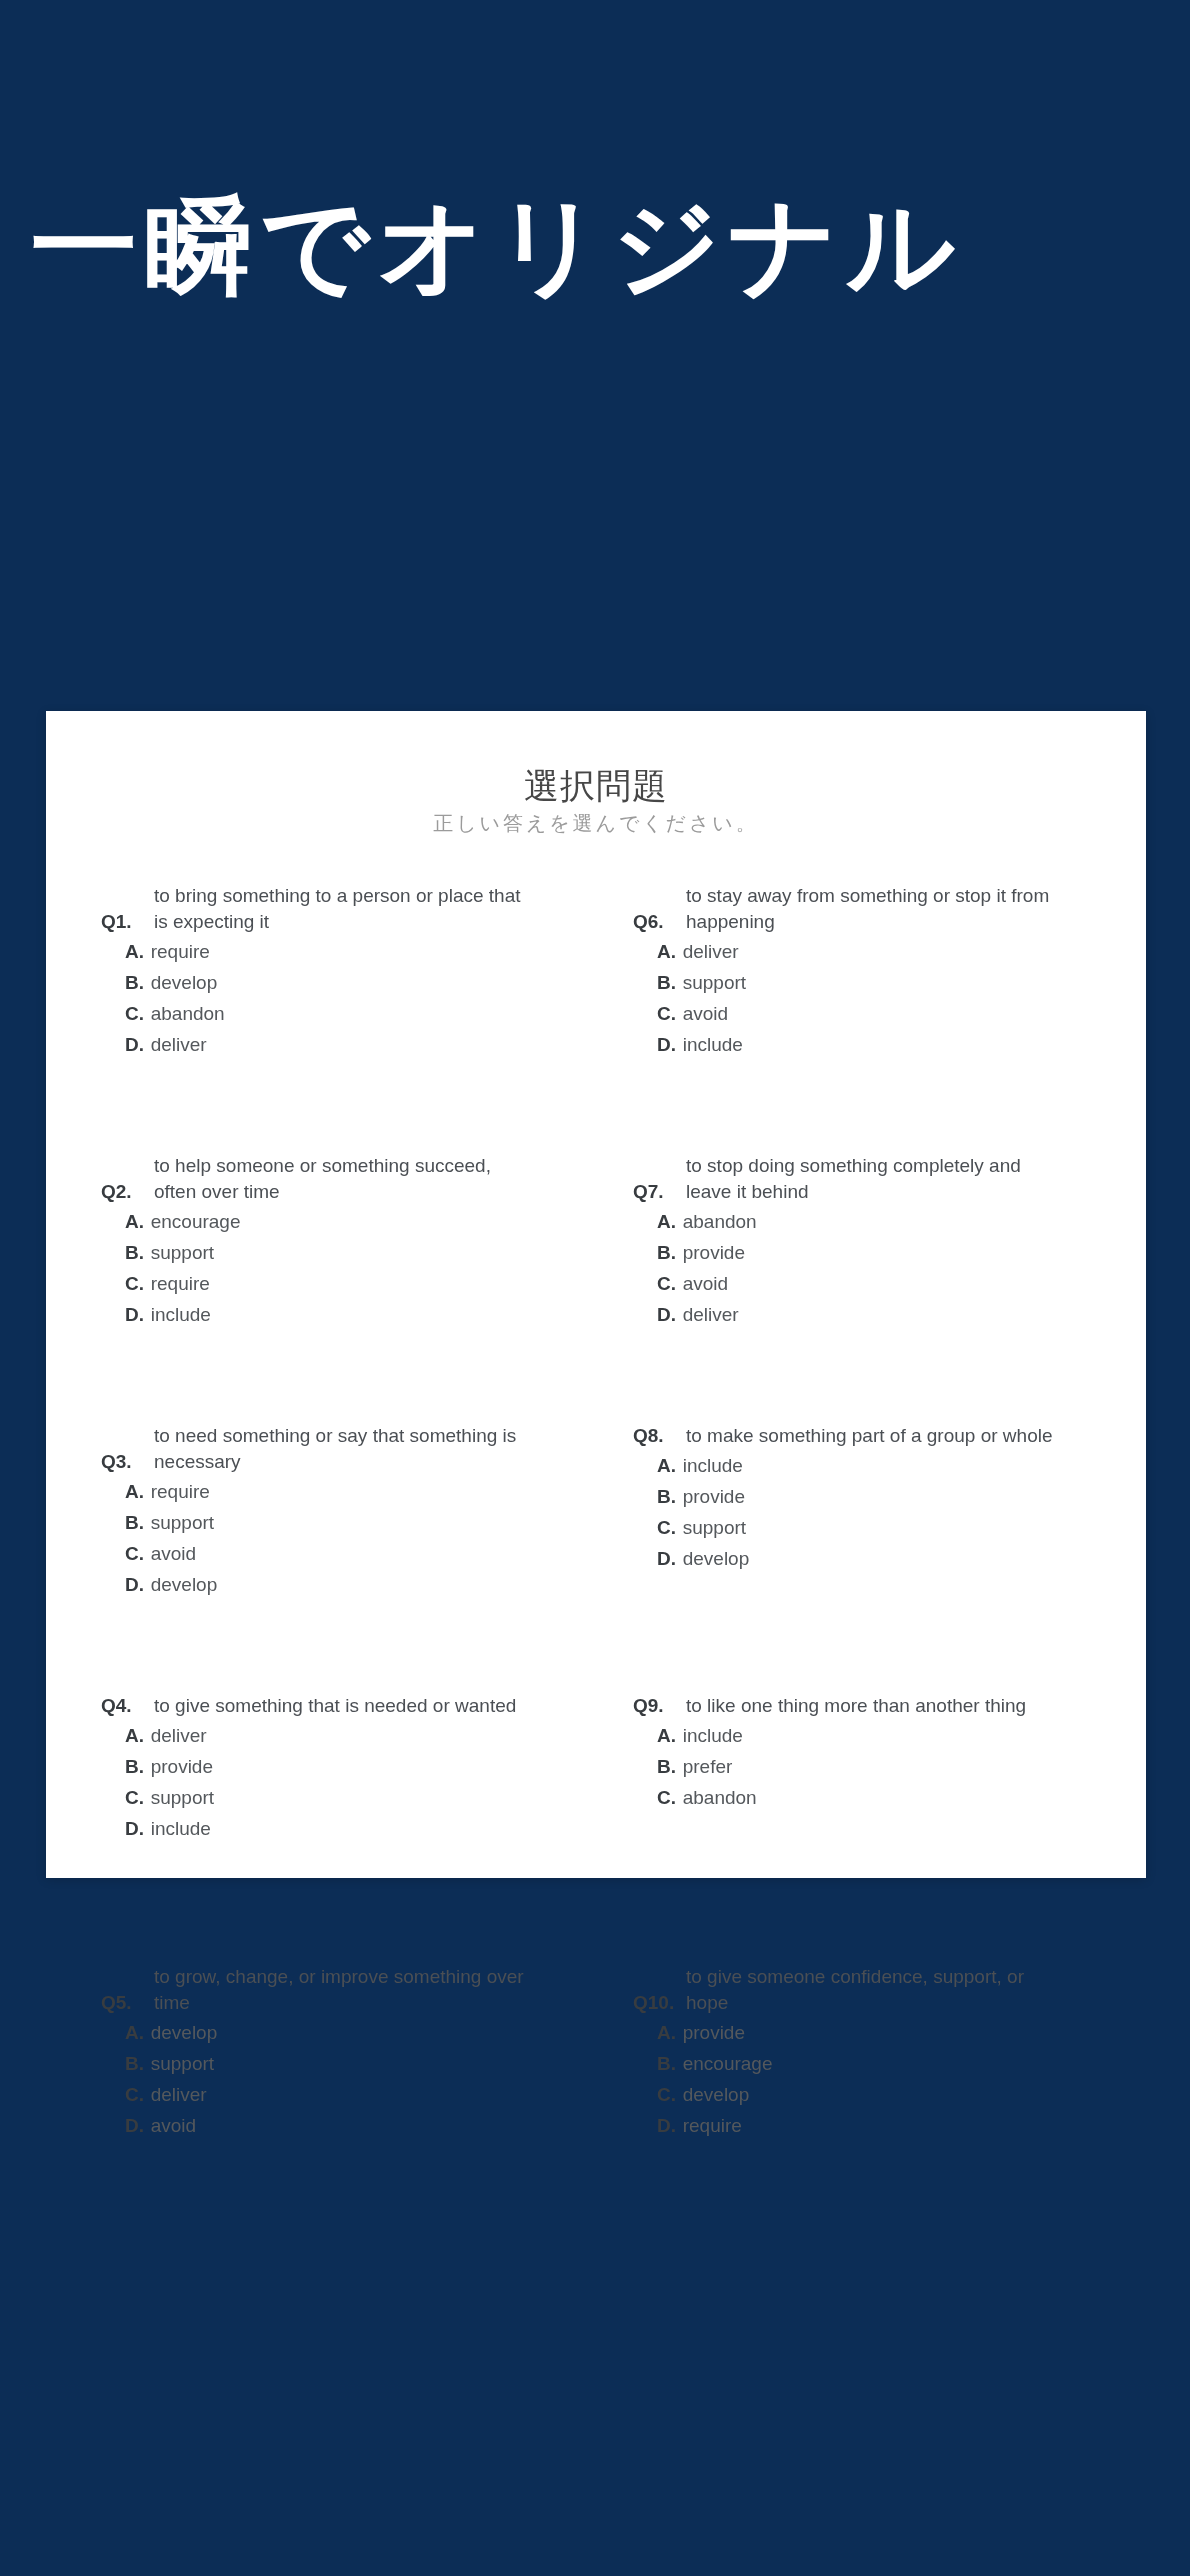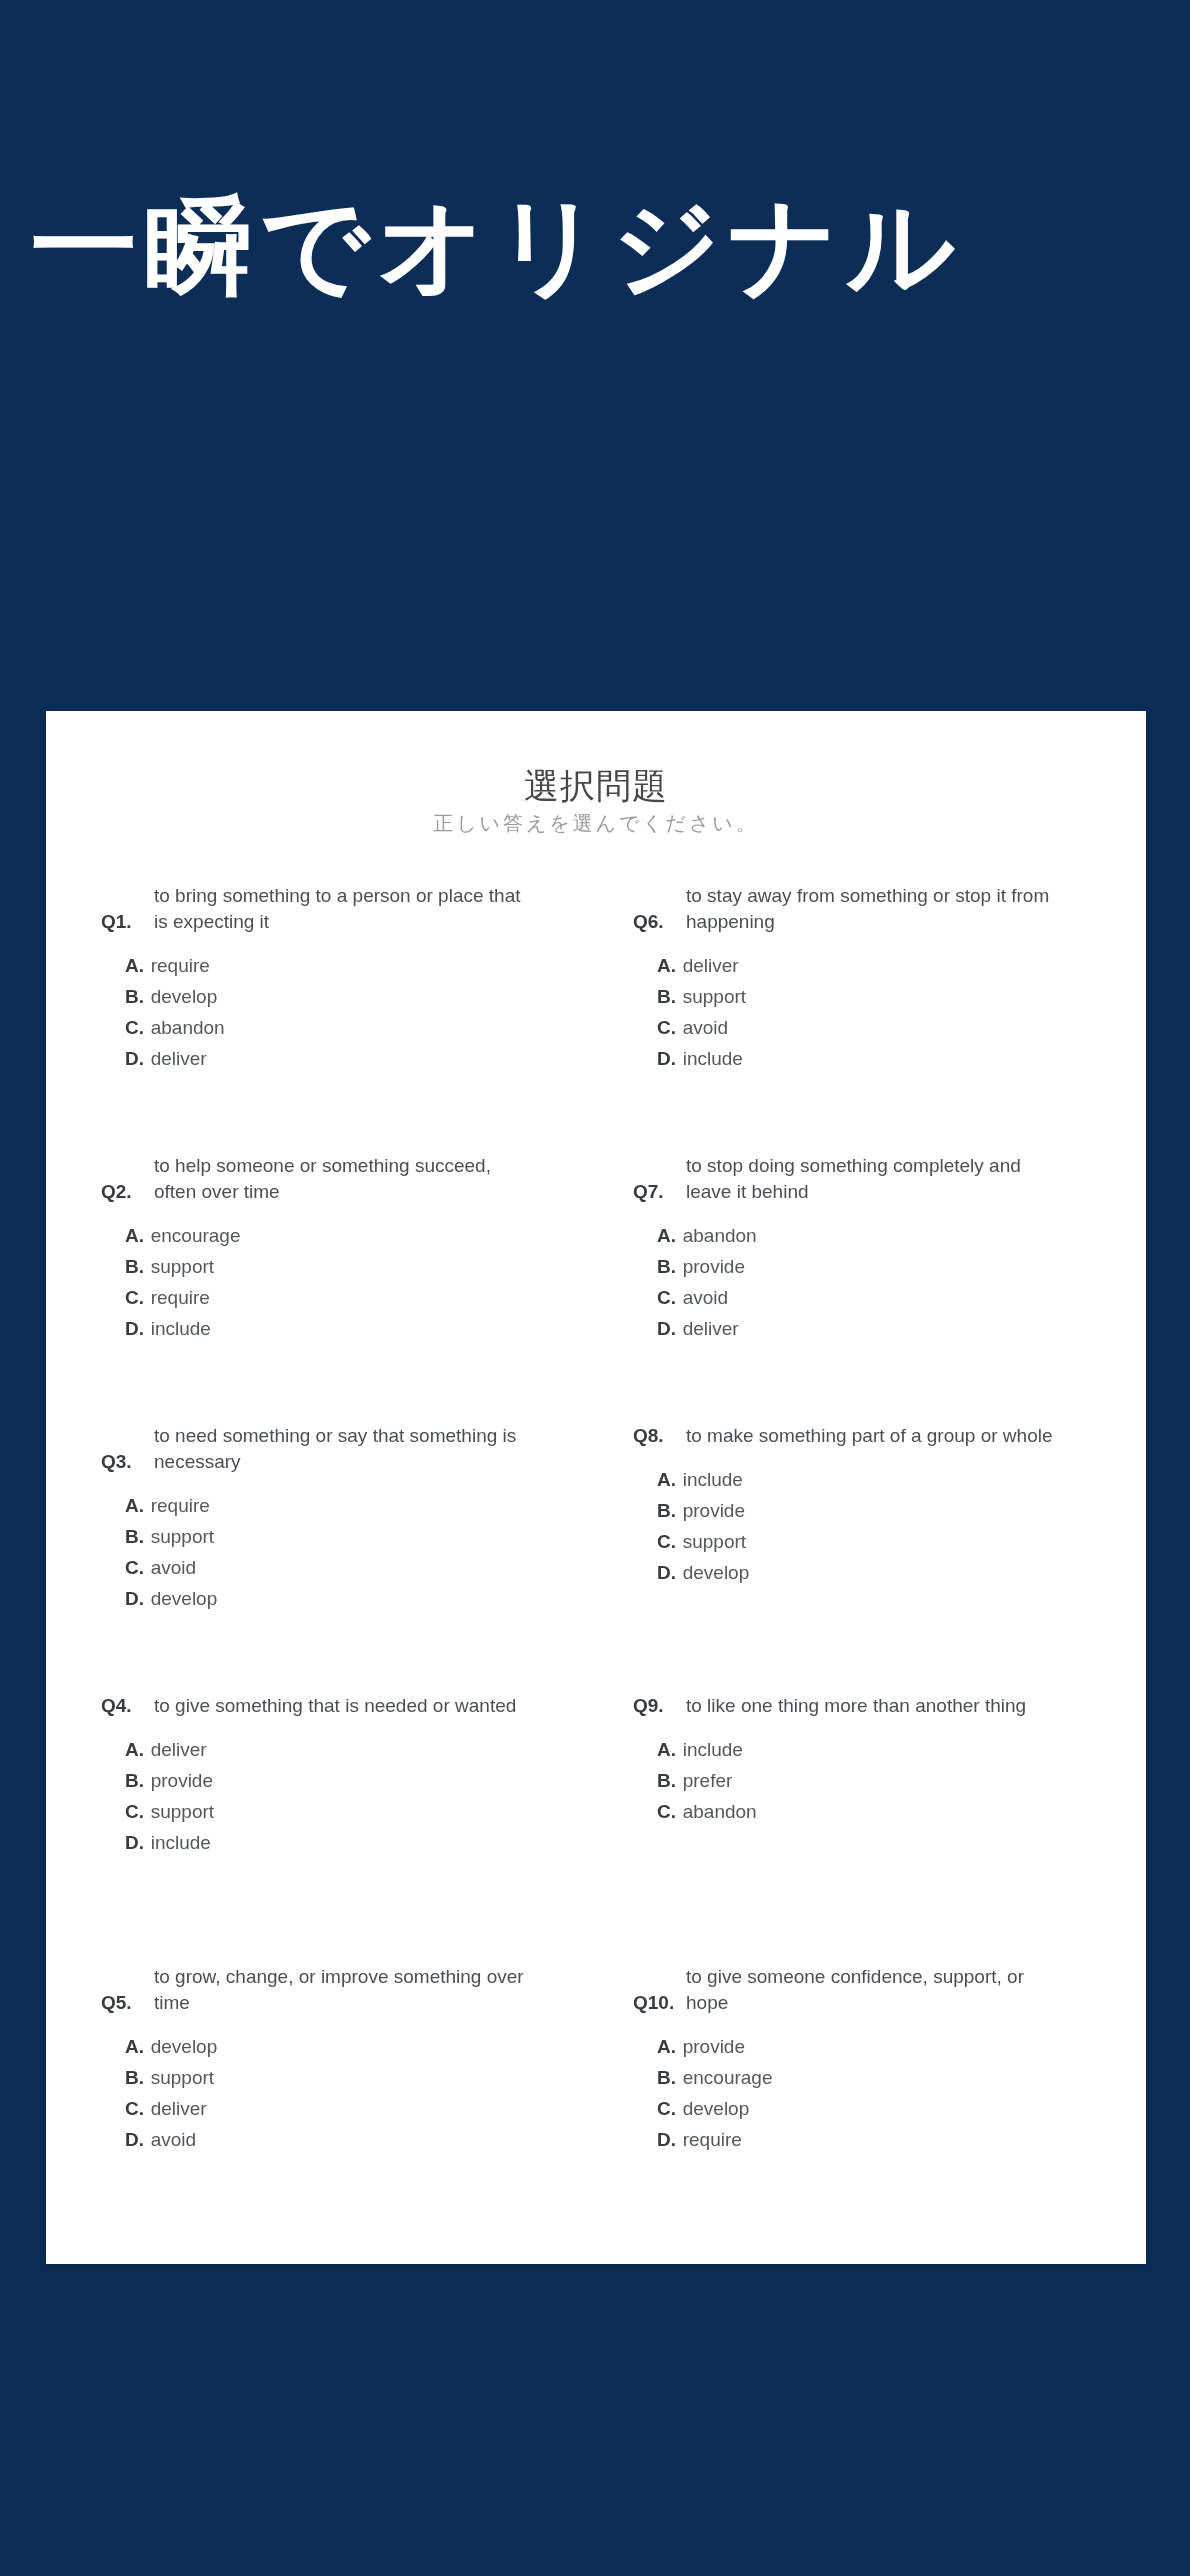--- a/index.html
+++ b/index.html
@@ -25,21 +25,21 @@
     letter-spacing: 7.7px;
     text-indent: 7.7px; 
   }
 
   
   .card {
     position: absolute;
     left: 46px;
     top: 711px;
     width: 1100px;
-    height: 1553px;
+    height: 1167px;
     background: #ffffff;
     box-shadow: 0 1.9px 9.6px rgba(0,0,0,0.18);
   }
 
   .ws-title {
     position: absolute;
     top: 54px;
     left: 0;
     width: 100%;
     text-align: center;
@@ -85,21 +85,21 @@
   }
   .qtext {
     font-size: 19px;
     line-height: 26px;
     color: #4b4f54;
     white-space: pre-line;
     max-width: 422px;
   }
 
   .opts {
-    margin-top: 15px;
+    margin-top: 1px;
     padding-left: 24px;
   }
   .opt {
     font-size: 19px;
     line-height: 31px;
   }
   .opt-letter {
     font-weight: 700;
     color: #383c40;
     margin-right: 6.7px;

